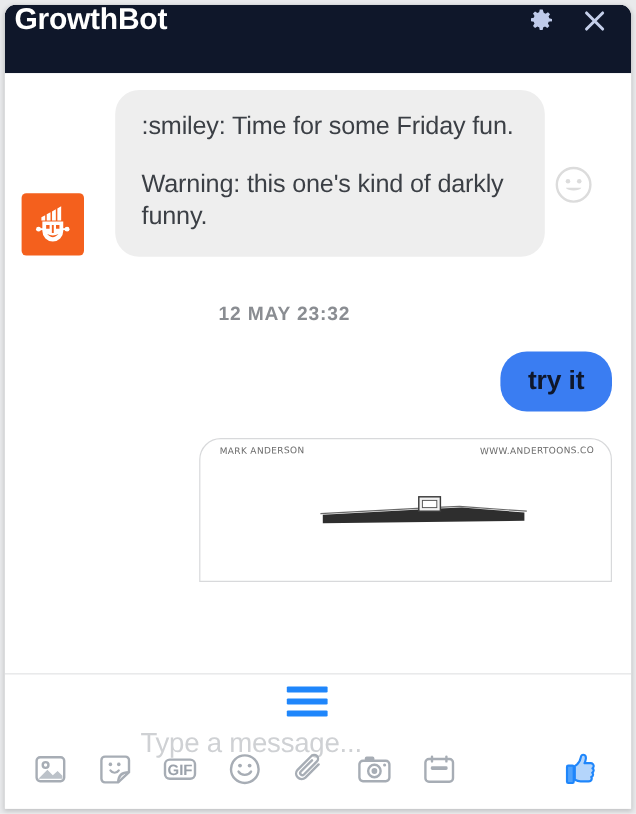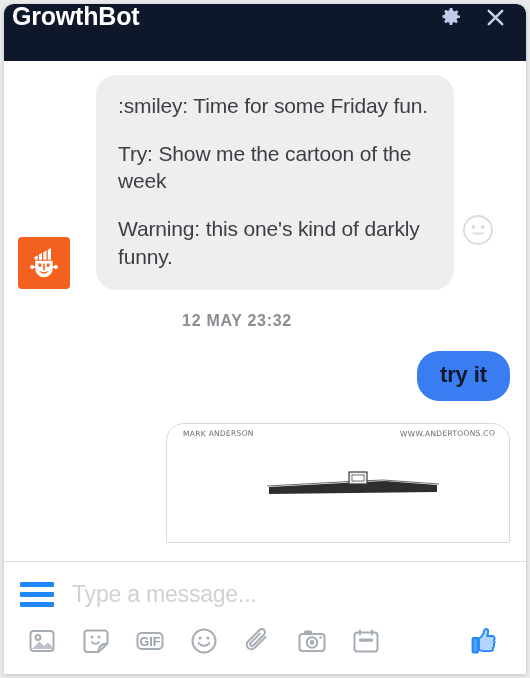--- a/index.html
+++ b/index.html
@@ -128,21 +128,21 @@
     height: 32px;
     cursor: pointer;
   }
 
   .timestamp {
     text-align: center;
     color: #8a8d92;
     font-size: 16px;
     font-weight: bold;
     letter-spacing: 0.7px;
-    margin: 22px 0 0 0;
+    margin: 40px 0 0 0;
     padding-right: 56px;
   }
 
   .row-right {
     display: flex;
     justify-content: flex-end;
     margin-top: 21px;
     padding-right: 2px;
   }
   .bubble-user {
@@ -198,20 +198,21 @@
     border-top: 1px solid #dedfe1;
     display: flex;
     flex-direction: column;
     justify-content: center;
     padding: 0 16px;
   }
   .composer-top {
     display: flex;
     align-items: center;
     height: 44px;
+    flex-direction: column;
   }
   .menu-icon {
     width: 34px;
     flex: 0 0 34px;
     display: flex;
     flex-direction: column;
     gap: 5px;
     cursor: pointer;
     margin-right: 18px;
   }
@@ -309,21 +310,20 @@
           <path d="M13 21h22v10a11 11 0 0 1-22 0V21z
                    M17 24.5v4.2h3.6v-4.2H17z
                    M27.4 24.5v4.2H31v-4.2h-3.6z
                    M23 24.5v8.6h2V24.5h-2z
                    M18 34.2c1.8 2.2 4 3.3 6 3.3s4.2-1.1 6-3.3c-1.9.9-3.9 1.4-6 1.4s-4.1-.5-6-1.4z" fill-rule="evenodd"></path>
         </svg>
       </div>
 
       <div class="bubble-bot">
         <p>:smiley: Time for some Friday fun.</p>
-        <p>Try: Show me the cartoon of the week</p>
         <p>Warning: this one's kind of darkly funny.</p>
       </div>
 
       <div class="reaction">
         <svg width="32" height="32" viewBox="0 0 32 32">
           <circle cx="16" cy="16" r="14" fill="none" stroke="#dcdcdc" stroke-width="2"></circle>
           <circle cx="11.3" cy="13" r="1.9" fill="#dcdcdc"></circle>
           <circle cx="20.7" cy="13" r="1.9" fill="#dcdcdc"></circle>
           <path d="M9.5 18.5c1.6 3 11.4 3 13 0z" fill="#dcdcdc"></path>
         </svg>

